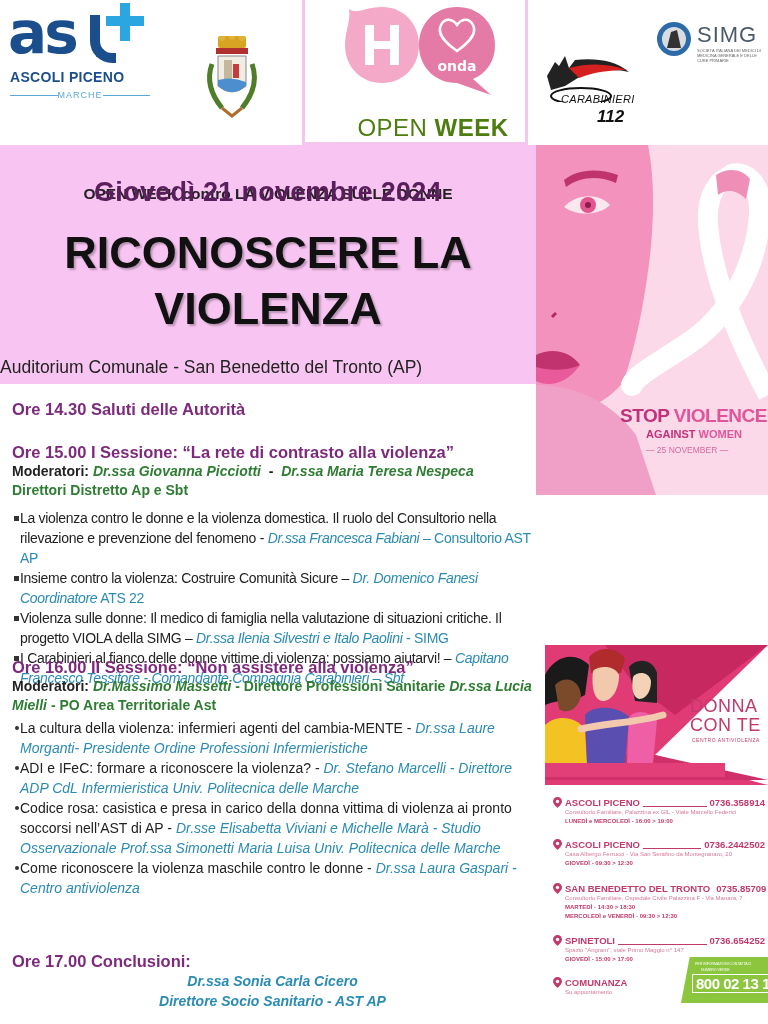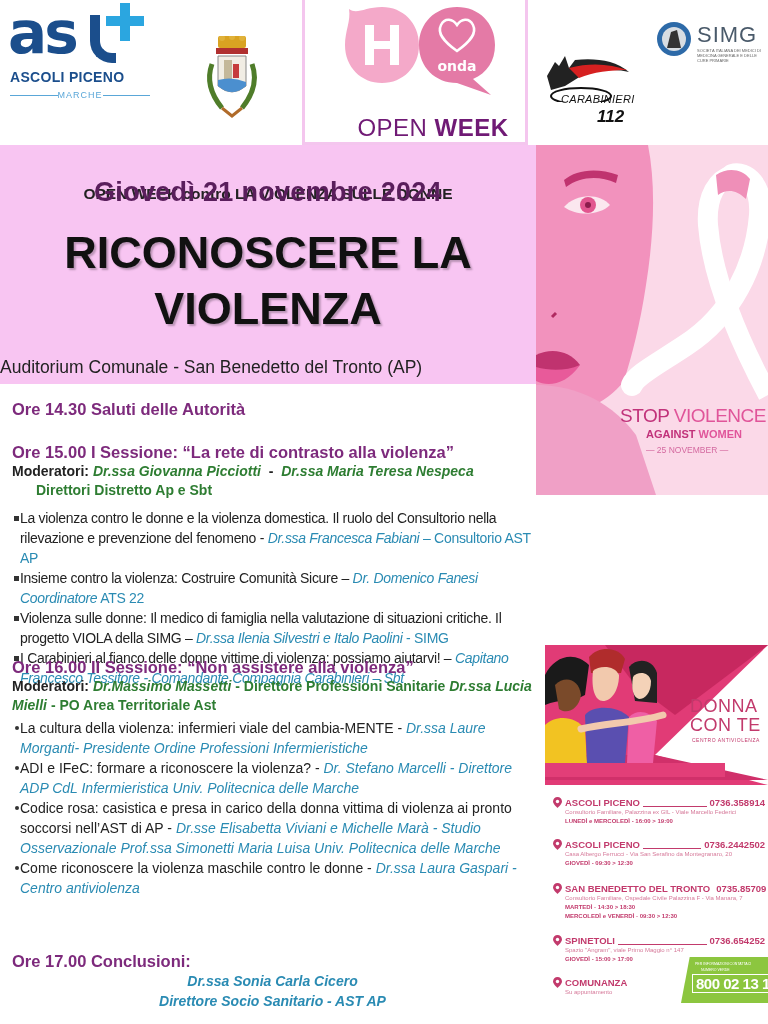--- a/index.html
+++ b/index.html
@@ -16,53 +16,53 @@
   .ast-city { position: absolute; left: 2px; top: 66px; font-weight: bold; font-size: 14px; color: #1b4e8c; letter-spacing: 0.3px; white-space: nowrap; }
   .ast-region-wrap { position: absolute; left: 2px; top: 86px; width: 140px; height: 12px; display: flex; align-items: center; }
   .ast-region-wrap .line { flex: 1; height: 1px; background: #5aa7d8; }
   .ast-region { font-size: 9px; color: #5aa7d8; letter-spacing: 1px; }
 
   .crest { position: absolute; left: 198px; top: 36px; width: 68px; height: 88px; }
 
   .openweek-box { position: absolute; left: 302px; top: 0; width: 226px; height: 145px; background: #fff; border: 3px solid #f4c6ee; border-top: none; }
   .ow-bubble-h { position: absolute; left: 38px; top: 5px; width: 78px; height: 80px; }
   .ow-bubble-onda { position: absolute; left: 112px; top: 5px; width: 80px; height: 92px; }
-  .ow-title { position: absolute; left: 0; right: 0; top: 114px; text-align: center; font-size: 24px; color: #701a75; letter-spacing: 0.5px; white-space: nowrap; margin-left: 36px; }
+  .ow-title { position: absolute; left: 0; right: 0; top: 114px; text-align: center; font-size: 24px; color: #4d7c0f; letter-spacing: 0.5px; white-space: nowrap; margin-left: 36px; }
   .ow-title b { font-weight: 900; }
 
   .carabinieri { position: absolute; left: 545px; top: 52px; width: 100px; height: 76px; }
   .carab-text { position: absolute; left: 16px; top: 41px; font-style: italic; font-size: 11px; color: #111; letter-spacing: 0.3px; }
   .carab-num { position: absolute; left: 52px; top: 55px; font-style: italic; font-weight: bold; font-size: 17px; color: #111; }
 
   .simg { position: absolute; left: 655px; top: 20px; width: 110px; height: 44px; }
   .simg-title { position: absolute; left: 42px; top: 2px; font-size: 22px; color: #4a5a6a; letter-spacing: 1px; }
   .simg-sub { position: absolute; left: 42px; top: 28px; font-size: 4px; color: #666; line-height: 5px; width: 64px; }
 
   
   .title-band { position: absolute; left: 0; top: 145px; width: 536px; height: 239px; background: #f8c5f2; }
   .band-sub { position: absolute; left: 0; width: 536px; top: 8px; text-align: center; font-size: 15.5px; font-weight: bold; color: #222; margin-top: 32px; }
   .band-date { position: absolute; left: 0; width: 536px; top: 32px; text-align: center; font-size: 27px; font-weight: bold; color: #5a1e5c; letter-spacing: 0.3px; }
   .band-main { position: absolute; left: 0; width: 536px; top: 80px; text-align: center; font-size: 45px; font-weight: bold; color: #111; line-height: 56px; text-shadow: 2px 2px 2px rgba(0,0,0,0.25); }
   .band-venue { position: absolute; left: 0; width: 536px; top: 212px; font-size: 17.5px; color: #222; }
 
   
   .poster { position: absolute; left: 536px; top: 145px; width: 232px; height: 350px; background: #fbd5e6; overflow: hidden; }
   .poster svg { position: absolute; left: 0; top: 0; }
-  .poster-t1 { position: absolute; left: 84px; top: 260px; font-weight: 400; font-size: 19px; color: #c1327a; letter-spacing: -0.5px; white-space: nowrap; }
+  .poster-t1 { position: absolute; left: 84px; top: 260px; font-weight: 700; font-size: 19px; color: #c1327a; letter-spacing: -0.5px; white-space: nowrap; }
   .poster-t1 span { color: #e0559a; }
   .poster-t2 { position: absolute; left: 110px; top: 283px; font-weight: 900; font-size: 11px; color: #c1327a; white-space: nowrap; }
   .poster-t2 span { color: #e0559a; }
   .poster-t3 { position: absolute; left: 110px; top: 300px; font-size: 8.5px; color: #d46aa0; white-space: nowrap; }
 
   
   .program { position: absolute; left: 0; top: 396px; width: 545px; }
   .section-head { font-weight: bold; font-size: 16.5px; color: #7d2a7c; white-space: nowrap; }
   .moderators { font-size: 14px; font-weight: bold; color: #222; line-height: 19px; }
   .moderators i { color: #2e7d32; }
-  .green { color: #2e7d32; font-weight: bold; font-size: 14px; line-height: 19px; margin-left: 24px; }
+  .green { color: #2e7d32; font-weight: bold; font-size: 14px; line-height: 19px; }
   .speaker { color: #2a8bb3; font-style: italic; }
   ul.items { list-style: none; }
   ul.items li { position: relative; padding-left: 20px; }
   ul.s1 li { font-family: "Liberation Sans Narrow", "Liberation Sans", sans-serif; font-size: 14px; line-height: 20px; color: #222; letter-spacing: -0.3px; }
   ul.s1 li:before { content: ""; position: absolute; left: 14px; top: 8px; width: 5px; height: 5px; background: #333; }
   ul.s2 li { font-size: 14px; line-height: 20px; color: #222; }
   ul.s2 li:before { content: ""; position: absolute; left: 15px; top: 8px; width: 4px; height: 4px; border-radius: 50%; background: #333; }
 
   .conclusion { position: absolute; left: 0; top: 952px; width: 545px; }
   .conc-name { text-align: center; font-style: italic; font-weight: bold; font-size: 14px; line-height: 20px; color: #2a8bb3; }
@@ -201,21 +201,21 @@
   </ul>
 
   <div style="position:absolute;left:12px;top:262px;width:530px;">
     <div class="section-head">Ore 16.00 II Sessione: “Non assistere alla violenza”</div>
     <div class="moderators">
       <span>Moderatori: </span><i>Dr.Massimo Massetti</i><span style="color:#2e7d32"> - Direttore Professioni Sanitarie </span><i>Dr.ssa Lucia Mielli</i><span style="color:#2e7d32"> - PO Area Territoriale Ast</span>
     </div>
   </div>
 
   <ul class="items s2" style="position:absolute;left:0;top:322px;width:540px;">
-    <li><span>La cultura della violenza: infermieri viale del cambia-MENTE - </span><span class="speaker">Dr.ssa Laure Morganti- Presidente Ordine Professioni Infermieristiche</span></li>
+    <li><span>La cultura della violenza: infermieri agenti del cambia-MENTE - </span><span class="speaker">Dr.ssa Laure Morganti- Presidente Ordine Professioni Infermieristiche</span></li>
     <li><span>ADI e IFeC: formare a riconoscere la violenza? - </span><span class="speaker">Dr. Stefano Marcelli - Direttore ADP CdL Infermieristica Univ. Politecnica delle Marche</span></li>
     <li><span>Codice rosa: casistica e presa in carico della donna vittima di violenza ai pronto soccorsi nell’AST di AP - </span><span class="speaker">Dr.sse Elisabetta Viviani e Michelle Marà - Studio Osservazionale Prof.ssa Simonetti Maria Luisa  Univ. Politecnica delle Marche</span></li>
     <li><span>Come riconoscere la violenza maschile contro le donne - </span><span class="speaker">Dr.ssa Laura Gaspari - Centro antiviolenza</span></li>
   </ul>
 </div>
 
 <div class="conclusion">
   <div class="section-head" style="padding-left:12px;">Ore 17.00 Conclusioni:</div>
   <div class="conc-name">Dr.ssa Sonia Carla Cicero</div>
   <div class="conc-name">Direttore Socio Sanitario - AST AP</div>

